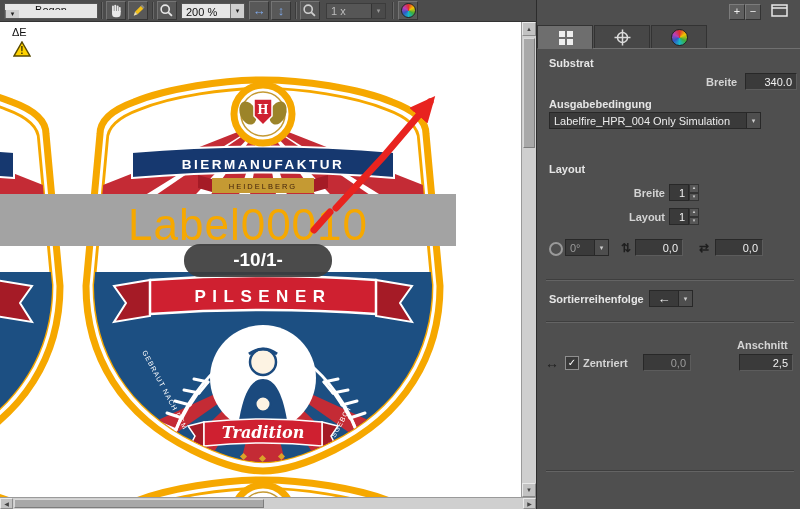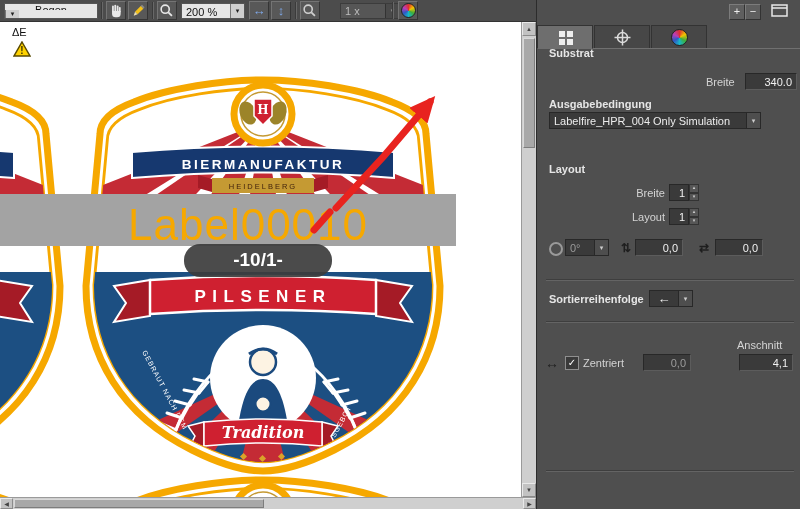--- a/index.html
+++ b/index.html
@@ -19,21 +19,21 @@
   .dd .arr{width:13px;align-self:stretch;display:flex;align-items:center;justify-content:center;font-size:7px;}
   .dd.dark .arr{background:#4e4e4e;border-left:1px solid #282828;color:#ccc;}
   .dd.light .arr{background:#cfcfcf;border-left:1px solid #777;color:#222;}
   .dd.dim .arr{background:#4a4a4a;border-left:1px solid #333;color:#999;}
   .fld{position:absolute;height:17px;box-sizing:border-box;background:#3a3a3a;border:1px solid #282828;border-bottom-color:#5c5c5c;border-right-color:#5c5c5c;color:#f0f0f0;font-size:11px;display:flex;align-items:center;justify-content:flex-end;padding:0 4px;}
   .fld.dim{color:#9c9c9c;}
   .spin{position:absolute;height:17px;display:flex;}
   .spin .fld2{width:20px;background:#3a3a3a;border:1px solid #282828;color:#f0f0f0;font-size:11px;display:flex;align-items:center;justify-content:flex-end;padding:0 3px;box-sizing:border-box;}
   .spin .btns{width:10px;display:flex;flex-direction:column;}
   .spin .btns span{flex:1;background:#565656;border:1px solid #333;color:#ccc;font-size:5px;line-height:5px;text-align:center;}
-  .lbl{position:absolute;color:#d4d4d4;font-size:11px;white-space:nowrap;}
+  .lbl{position:absolute;color:#d4d4d4;font-size:11px;white-space:nowrap;font-weight:bold;}
   .sec{font-weight:bold;color:#e6e6e6;}
   .blkicon{position:absolute;color:#1e1e1e;font-size:12px;font-weight:bold;line-height:1;}
   .cb{position:absolute;width:12px;height:12px;background:#3a3a3a;border:1px solid #8f8f8f;color:#fff;font-size:10px;line-height:11px;text-align:center;}
   .hr{position:absolute;left:545px;width:248px;height:0;border-top:1px solid #3e3e3e;border-bottom:1px solid #646464;}
   
   .panel{position:absolute;left:536px;top:0;width:264px;height:509px;background:#4f4f4f;border-left:1px solid #2c2c2c;box-sizing:border-box;}
   .pbtn{position:absolute;width:14px;height:14px;background:#5f5f5f;border:1px solid;border-color:#7c7c7c #333 #333 #7c7c7c;color:#eee;font-size:11px;line-height:12px;text-align:center;}
   .tab{position:absolute;top:25px;height:24px;width:56px;background:#474747;border:1px solid #333;display:flex;align-items:center;justify-content:center;box-sizing:border-box;}
   .tab.active{background:#6e6e6e;border-bottom-color:#6e6e6e;z-index:2;}
   .tabline{position:absolute;top:48px;left:0;width:264px;height:1px;background:#707070;z-index:1;}
@@ -99,21 +99,21 @@
       <span class="bluearr">↕</span>
     </div>
     <div class="sep" style="left:295px;"></div>
 
     <div class="tbtn" style="left:300px;">
       <svg width="18" height="18" viewBox="0 0 20 20">
         <circle cx="8" cy="8" r="4.5" fill="none" stroke="#cfcfcf" stroke-width="1.8"></circle>
           <line x1="11.5" y1="11.5" x2="15.5" y2="15.5" stroke="#cfcfcf" stroke-width="2"></line>
       </svg>
     </div>
-    <div class="dd dim" style="left:340px;top:3px;width:60px;">
+    <div class="dd dim" style="left:326px;top:3px;width:60px;">
       <span class="txt">1 x</span>
       <span class="arr">▾</span>
     </div>
     <div class="sep" style="left:392px;"></div>
     <div class="tbtn" style="left:398px;">
       <div class="wheel" style="width:13px;height:13px;"></div>
     </div>
   </div>
 
   <div class="canvas">
@@ -262,21 +262,21 @@
       <svg width="17" height="17">
           <circle cx="8.5" cy="8.5" r="5" fill="none" stroke="#dcdcdc" stroke-width="1.5"></circle>
           <line x1="8.5" y1="0.5" x2="8.5" y2="16.5" stroke="#dcdcdc" stroke-width="1.5"></line>
           <line x1="0.5" y1="8.5" x2="16.5" y2="8.5" stroke="#dcdcdc" stroke-width="1.5"></line>
         </svg>
     </div>
     <div class="tab" style="left:114px;">
       <div class="wheel"></div>
     </div>
 
-    <span class="lbl sec" style="left:12px;top:47px;">Substrat</span>
+    <span class="lbl sec" style="left:12px;top:57px;">Substrat</span>
     <span class="lbl" style="left:169px;top:76px;">Breite</span>
     <div class="fld" style="left:208px;top:73px;width:52px;">340.0</div>
 
     <span class="lbl sec" style="left:12px;top:98px;">Ausgabebedingung</span>
     <div class="dd dark" style="left:12px;top:112px;width:212px;">
       <span class="txt">Labelfire_HPR_004 Only Simulation</span>
       <span class="arr">▾</span>
     </div>
 
     <span class="lbl sec" style="left:12px;top:163px;">Layout</span>
@@ -315,18 +315,18 @@
       <span class="arr">▾</span>
     </div>
 
     <div class="hr" style="left:9px;top:321px;"></div>
 
     <span class="lbl" style="left:200px;top:339px;">Anschnitt</span>
     <span class="blkicon" style="left:8px;top:356px;font-size:14px;">↔</span>
     <div class="cb" style="left:28px;top:356px;">✓</div>
     <span class="lbl" style="left:46px;top:357px;">Zentriert</span>
     <div class="fld dim" style="left:106px;top:354px;width:48px;">0,0</div>
-    <div class="fld" style="left:202px;top:354px;width:54px;">4,1</div>
+    <div class="fld" style="left:202px;top:354px;width:54px;">2,5</div>
 
     <div class="hr" style="left:9px;top:470px;"></div>
   </div>
 
 </div>
 
 </body></html>

